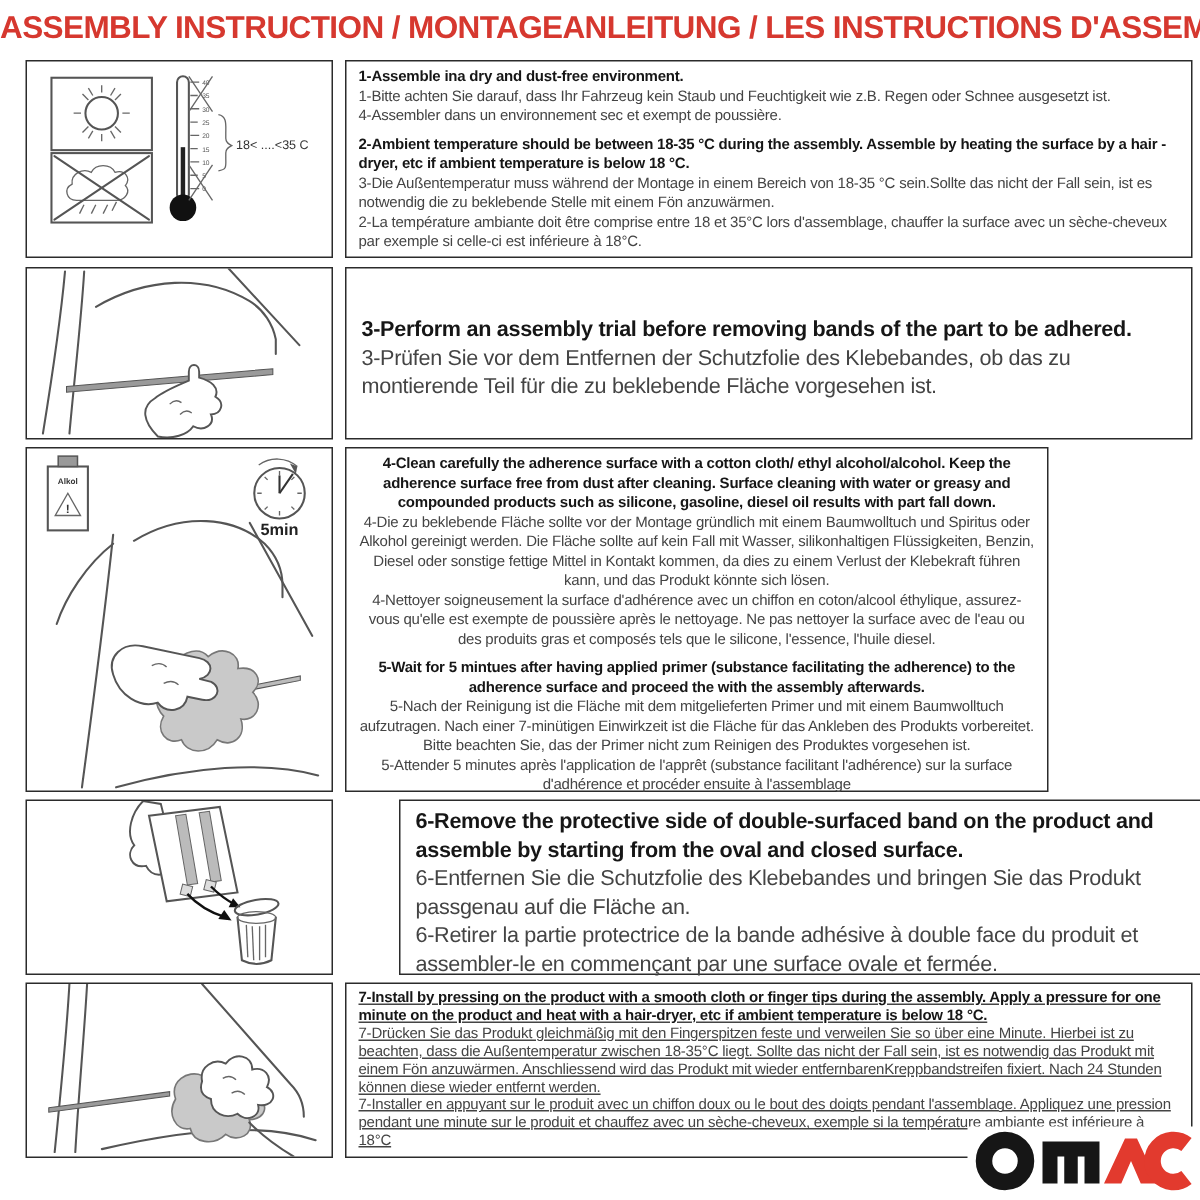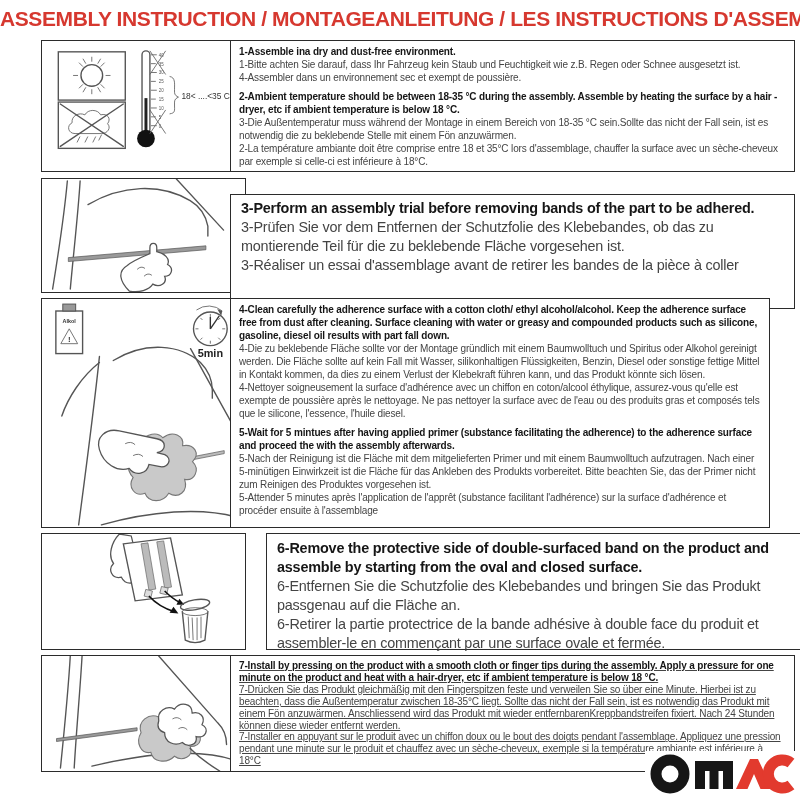--- a/index.html
+++ b/index.html
@@ -1,34 +1,34 @@
 <!DOCTYPE html>
 <html><head>
 <meta charset="utf-8">
 <style>
   html,body{margin:0;padding:0;background:#fff;}
   body{width:800px;height:800px;position:relative;font-family:"Liberation Sans",sans-serif;overflow:hidden;}
   .page-title{position:absolute;left:0;top:7px;width:800px;text-align:center;
     color:#d6382f;font-size:21px;font-weight:800;letter-spacing:-0.4px;white-space:nowrap;}
   .box{position:absolute;border:1.7px solid #2b2b2b;background:#fff;box-sizing:border-box;}
-  .illus{display:flex;align-items:stretch;margin-left:24px;}
+  .illus{display:flex;align-items:stretch;}
   .illus svg{width:100%;height:100%;}
   .txt{color:#444;}
   .txt .en{font-weight:bold;color:#161616;}
   .small{font-size:10px;line-height:13px;letter-spacing:-0.15px;padding:4px 8px;}
   .small .step + .step{margin-top:6px;}
   .big{font-size:14.4px;line-height:19px;letter-spacing:-0.2px;padding:5px 10px;}
-  .mid-pad{padding-top:4px;margin-top:16px;}
+  .mid-pad{padding-top:32px;}
   .tiny{font-size:10px;line-height:11.9px;letter-spacing:-0.15px;padding:4px 8px;}
   #r1L{left:17px;top:40px;width:205px;height:132px;}
   #r1R{left:230px;top:40px;width:565px;height:132px;}
   #r2L{left:17px;top:178px;width:205px;height:115px;}
   #r2R{left:230px;top:178px;width:565px;height:115px;}
   #r3L{left:17px;top:298px;width:205px;height:230px;}
-  #r3R{left:230px;top:298px;width:540px;height:230px;}
+  #r3R{left:230px;top:298px;width:469px;height:230px;text-align:center;}
   #r4L{left:17px;top:533px;width:205px;height:117px;}
   #r4R{left:230px;top:533px;width:565px;height:117px;margin-left:36px;}
   #r5L{left:17px;top:655px;width:205px;height:117px;}
   #r5R{left:230px;top:655px;width:565px;height:117px;text-decoration:underline;}
   .logo-wrap{position:absolute;left:645px;top:751px;width:152px;height:46px;background:#fff;
     display:flex;align-items:center;justify-content:flex-end;z-index:5;}
   .line{stroke:#555;stroke-width:1.4;fill:none;stroke-linecap:round;}
   .thin{stroke:#666;stroke-width:0.9;fill:none;}
 </style>
 </head>
@@ -129,21 +129,20 @@
       <path d="M88,114 C78,104 76,94 86,88 C92,83 102,79 109,76 L109,70 C109,64 116,64 116,70 L116,74 C124,76 130,81 127,87 C134,91 131,99 124,99 C127,106 119,111 112,107 C108,113 98,116 88,114 Z" fill="#fff" stroke="#555" stroke-width="1.3"></path>
       <path class="thin" d="M96,92 q4,-4 8,-1"></path>
       <path class="thin" d="M103,99 q4,-4 8,-1"></path>
     </g>
   </svg>
 </div>
 <div id="r2R" class="box txt big mid-pad">
   <div class="step">
     <div class="en">3-Perform an assembly trial before removing bands of the part to be adhered.</div>
     <div class="de">3-Prüfen Sie vor dem Entfernen der Schutzfolie des Klebebandes, ob das zu montierende Teil für die zu beklebende Fläche vorgesehen ist.</div>
-    <div class="fr">3-Réaliser un essai d'assemblage avant de retirer les bandes de la pièce à coller</div>
   </div>
 </div>
 
 <div id="r3L" class="box illus">
   <svg viewBox="0 0 205 230">
     <g>
       <rect class="line" x="14" y="12" width="27" height="43"></rect>
       <rect x="21" y="5" width="13" height="7" fill="#999" stroke="#555" stroke-width="1"></rect>
       <text x="27.5" y="24" text-anchor="middle" font-family="Liberation Sans, sans-serif" font-size="5.5" font-weight="bold" fill="#333">Alkol</text>
       <path class="thin" d="M27.5,30 L36,45 L19,45 Z"></path>
@@ -182,21 +181,21 @@
   </svg>
 </div>
 <div id="r3R" class="box txt small">
   <div class="step">
     <div class="en">4-Clean carefully the adherence surface with a cotton cloth/ ethyl alcohol/alcohol. Keep the adherence surface free from dust after cleaning. Surface cleaning with water or greasy and compounded products such as silicone, gasoline, diesel oil results with part fall down.</div>
     <div class="de">4-Die zu beklebende Fläche sollte vor der Montage gründlich mit einem Baumwolltuch und Spiritus oder Alkohol gereinigt werden. Die Fläche sollte auf kein Fall mit Wasser, silikonhaltigen Flüssigkeiten, Benzin, Diesel oder sonstige fettige Mittel in Kontakt kommen, da dies zu einem Verlust der Klebekraft führen kann, und das Produkt könnte sich lösen.</div>
     <div class="fr">4-Nettoyer soigneusement la surface d'adhérence avec un chiffon en coton/alcool éthylique, assurez-vous qu'elle est exempte de poussière après le nettoyage. Ne pas nettoyer la surface avec de l'eau ou des produits gras et composés tels que le silicone, l'essence, l'huile diesel.</div>
   </div>
   <div class="step">
     <div class="en">5-Wait for 5 mintues after having applied primer (substance facilitating the adherence) to the adherence surface and proceed the with the assembly afterwards.</div>
-    <div class="de">5-Nach der Reinigung ist die Fläche mit dem mitgelieferten Primer und mit einem Baumwolltuch aufzutragen. Nach einer 5-minütigen Einwirkzeit ist die Fläche für das Ankleben des Produkts vorbereitet. Bitte beachten Sie, das der Primer nicht zum Reinigen des Produktes vorgesehen ist.</div>
+    <div class="de">5-Nach der Reinigung ist die Fläche mit dem mitgelieferten Primer und mit einem Baumwolltuch aufzutragen. Nach einer 7-minütigen Einwirkzeit ist die Fläche für das Ankleben des Produkts vorbereitet. Bitte beachten Sie, das der Primer nicht zum Reinigen des Produktes vorgesehen ist.</div>
     <div class="fr">5-Attender 5 minutes après l'application de l'apprêt (substance facilitant l'adhérence) sur la surface d'adhérence et procéder ensuite à l'assemblage</div>
   </div>
 </div>
 
 <div id="r4L" class="box illus">
   <svg viewBox="0 0 205 117">
     <g>
       <path d="M78,0 C70,8 66,22 72,30 C66,36 70,46 80,44 C84,52 94,52 96,44 L98,36 C104,30 100,20 94,18 L90,2 Z" fill="#fff" stroke="#555" stroke-width="1.3"></path>
     </g>
     <polygon points="82,10 130,4 142,62 94,68" fill="#fff" stroke="#555" stroke-width="1.4"></polygon>

